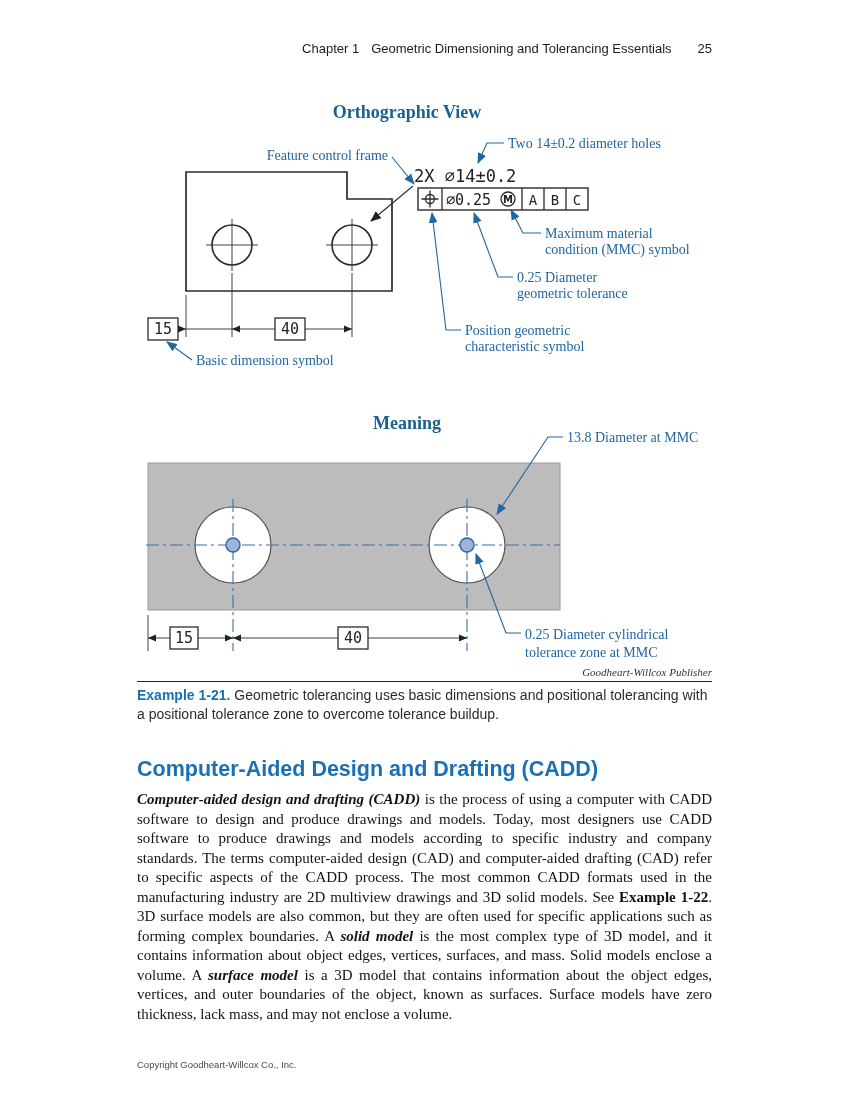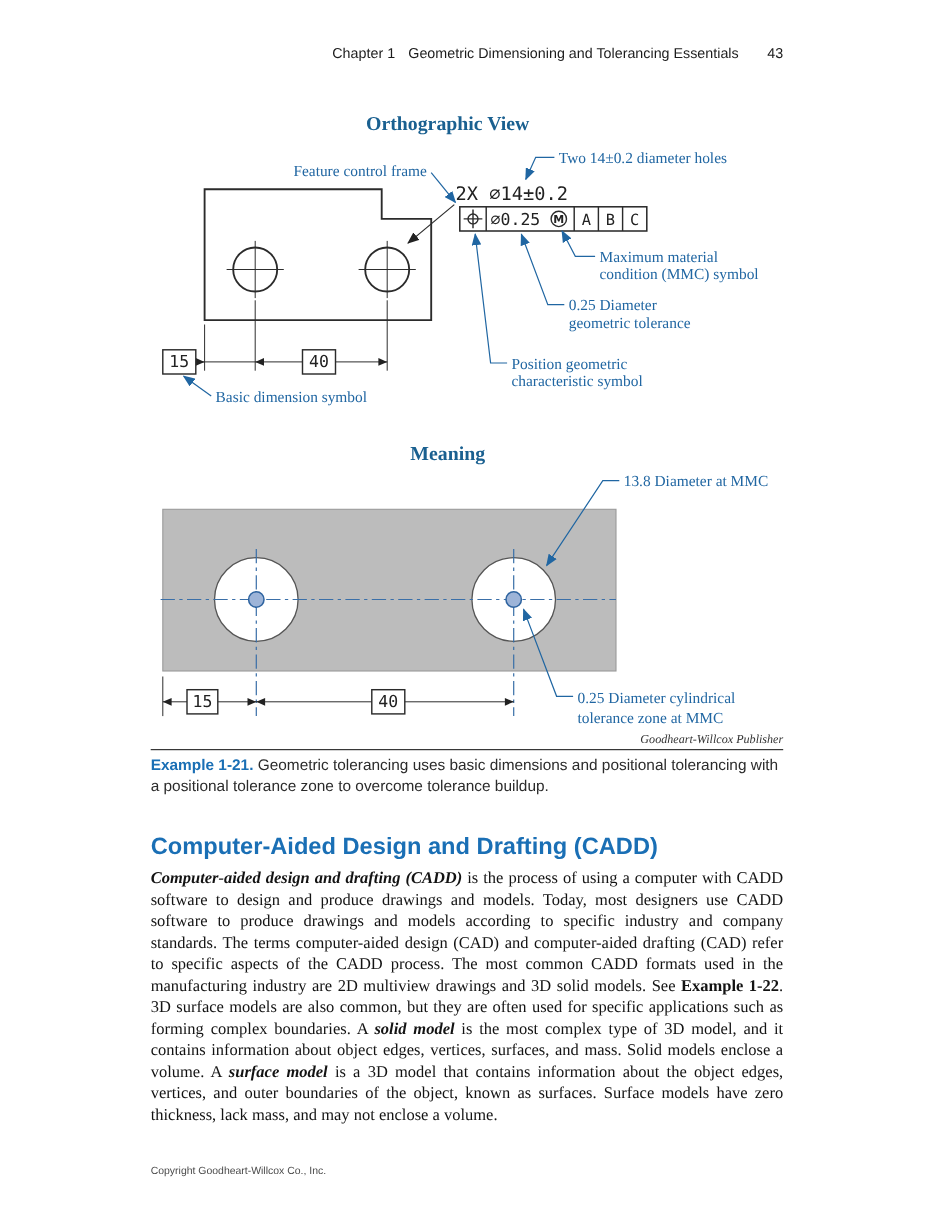--- a/index.html
+++ b/index.html
@@ -8,21 +8,21 @@
 
   .running-head{position:absolute;top:41px;left:137px;width:575px;display:flex;
         justify-content:flex-end;align-items:baseline;font-family:"Liberation Sans",sans-serif;
         font-size:13px;color:#1c1c1c;}
   .running-head .rh-chapter{margin-right:12px;}
   .running-head .rh-page{margin-left:26px;}
 
   .fig-title{position:absolute;left:137px;width:540px;text-align:center;margin:0;
         font-family:"Liberation Serif",serif;font-weight:bold;font-size:18px;color:#1a6090;}
   .fig-title.ortho{top:102px;}
-  .fig-title.meaning{top:402px;text-align:center;}
+  .fig-title.meaning{top:413px;text-align:center;}
 
   .svg-abs{position:absolute;left:130px;}
   .svg-ortho{top:130px;}
   .svg-meaning{top:425px;}
 
   
   .part{fill:none;stroke:#2b2b2b;stroke-width:1.7;}
   .thin{fill:none;stroke:#2b2b2b;stroke-width:0.9;}
   .kleader{fill:none;stroke:#2b2b2b;stroke-width:1.1;}
   .dimbox{fill:#fff;stroke:#2b2b2b;stroke-width:1.3;}
@@ -58,21 +58,21 @@
         font-size:9.5px;color:#4a4a4a;}
 </style>
 </head>
 <body>
 
 <div class="page">
 
   <header class="running-head">
     <span class="rh-chapter">Chapter 1</span>
     <span class="rh-title">Geometric Dimensioning and Tolerancing Essentials</span>
-    <span class="rh-page">43</span>
+    <span class="rh-page">25</span>
   </header>
 
   <h2 class="fig-title ortho">Orthographic View</h2>
 
   <svg class="svg-abs svg-ortho" width="600" height="260" viewBox="0 0 600 260">
     <defs>
       <marker id="arB" viewBox="0 0 10 8" markerWidth="11" markerHeight="9" refX="9" refY="4" orient="auto" markerUnits="userSpaceOnUse">
           <path d="M0 0 L10 4 L0 8 Z" fill="#2066a2"></path>
         </marker>
       <marker id="arK" viewBox="0 0 10 8" markerWidth="11" markerHeight="9" refX="9" refY="4" orient="auto" markerUnits="userSpaceOnUse">

